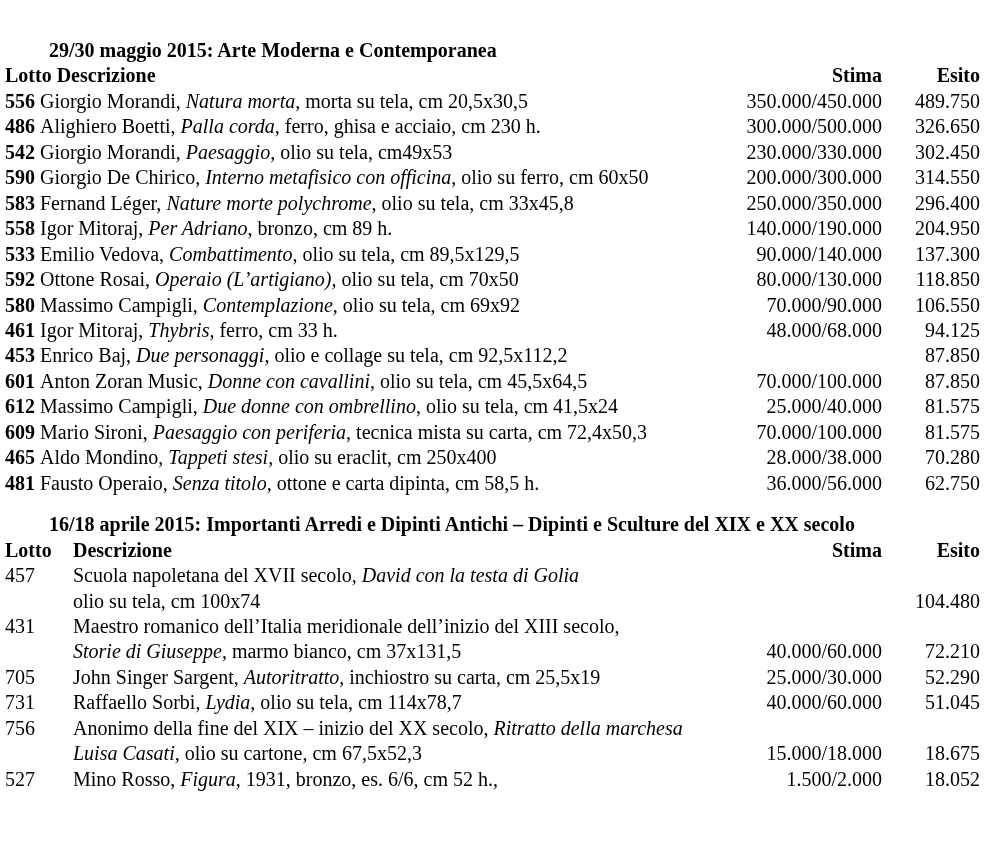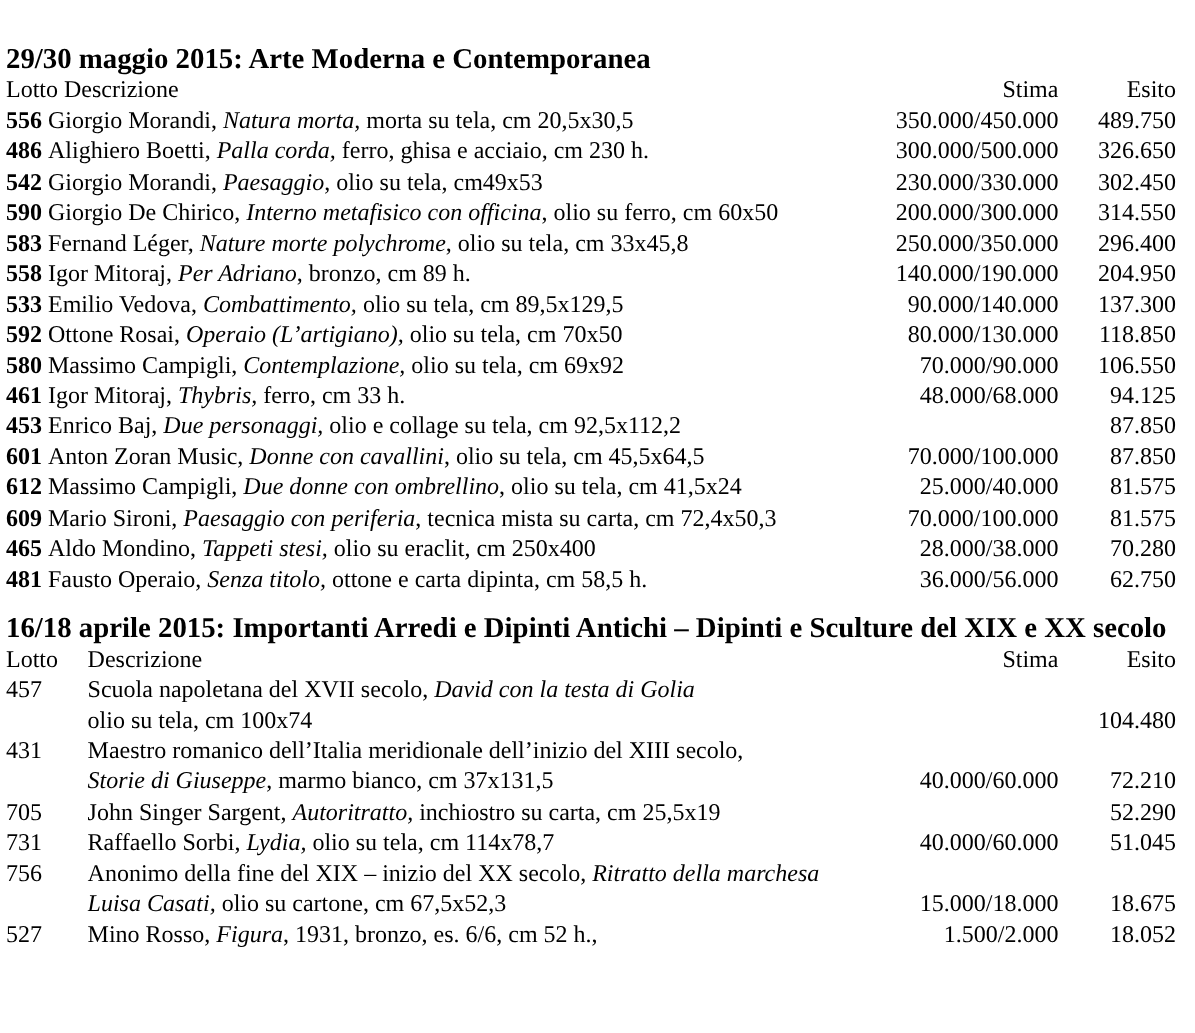--- a/index.html
+++ b/index.html
@@ -19,26 +19,27 @@
   }
   .doc-subtitle {
     text-align: center; font-weight: bold;
     font-size: 20.5px; line-height: 29px;
   }
 
   .section-1 { margin-top: 24px; }
   .section-2 { margin-top: 16px; }
 
   .section-heading {
-    font-weight: bold; font-size: 24px; line-height: 25.45px;
+    font-weight: bold; font-size: 20px; line-height: 25.45px;
     white-space: nowrap;
+    margin-left: 44px;
   }
 
   .row { display: flex; line-height: 25.45px; white-space: nowrap; }
-  .header-row { font-weight: normal; }
+  .header-row { font-weight: bold; }
 
   .desc  { flex: 1 1 auto; overflow: hidden; }
   .lot-col { flex: 0 0 68px; }
   .lot-inline { display: inline; font-weight: bold; }
   .stima { flex: 0 0 170px; text-align: right; }
   .esito { flex: 0 0 98px;  text-align: right; }
   i { font-style: italic; }
 </style>
 </head>
 <body>
@@ -160,20 +161,21 @@
         </div>
         <div class="row">
           <span class="lot-col"></span>
           <span class="desc"><i>Storie di Giuseppe</i><span>, marmo bianco, cm 37x131,5</span></span>
           <span class="stima">40.000/60.000</span>
           <span class="esito">72.210</span>
         </div>
         <div class="row">
           <span class="lot-col">705</span>
           <span class="desc"><span>John Singer Sargent, </span><i>Autoritratto,</i><span> inchiostro su carta, cm 25,5x19</span></span>
+          <span class="stima">25.000/30.000</span>
           <span class="esito">52.290</span>
         </div>
         <div class="row">
           <span class="lot-col">731</span>
           <span class="desc"><span>Raffaello Sorbi, </span><i>Lydia,</i><span> olio su tela, cm 114x78,7</span></span>
           <span class="stima">40.000/60.000</span>
           <span class="esito">51.045</span>
         </div>
         <div class="row">
           <span class="lot-col">756</span>

